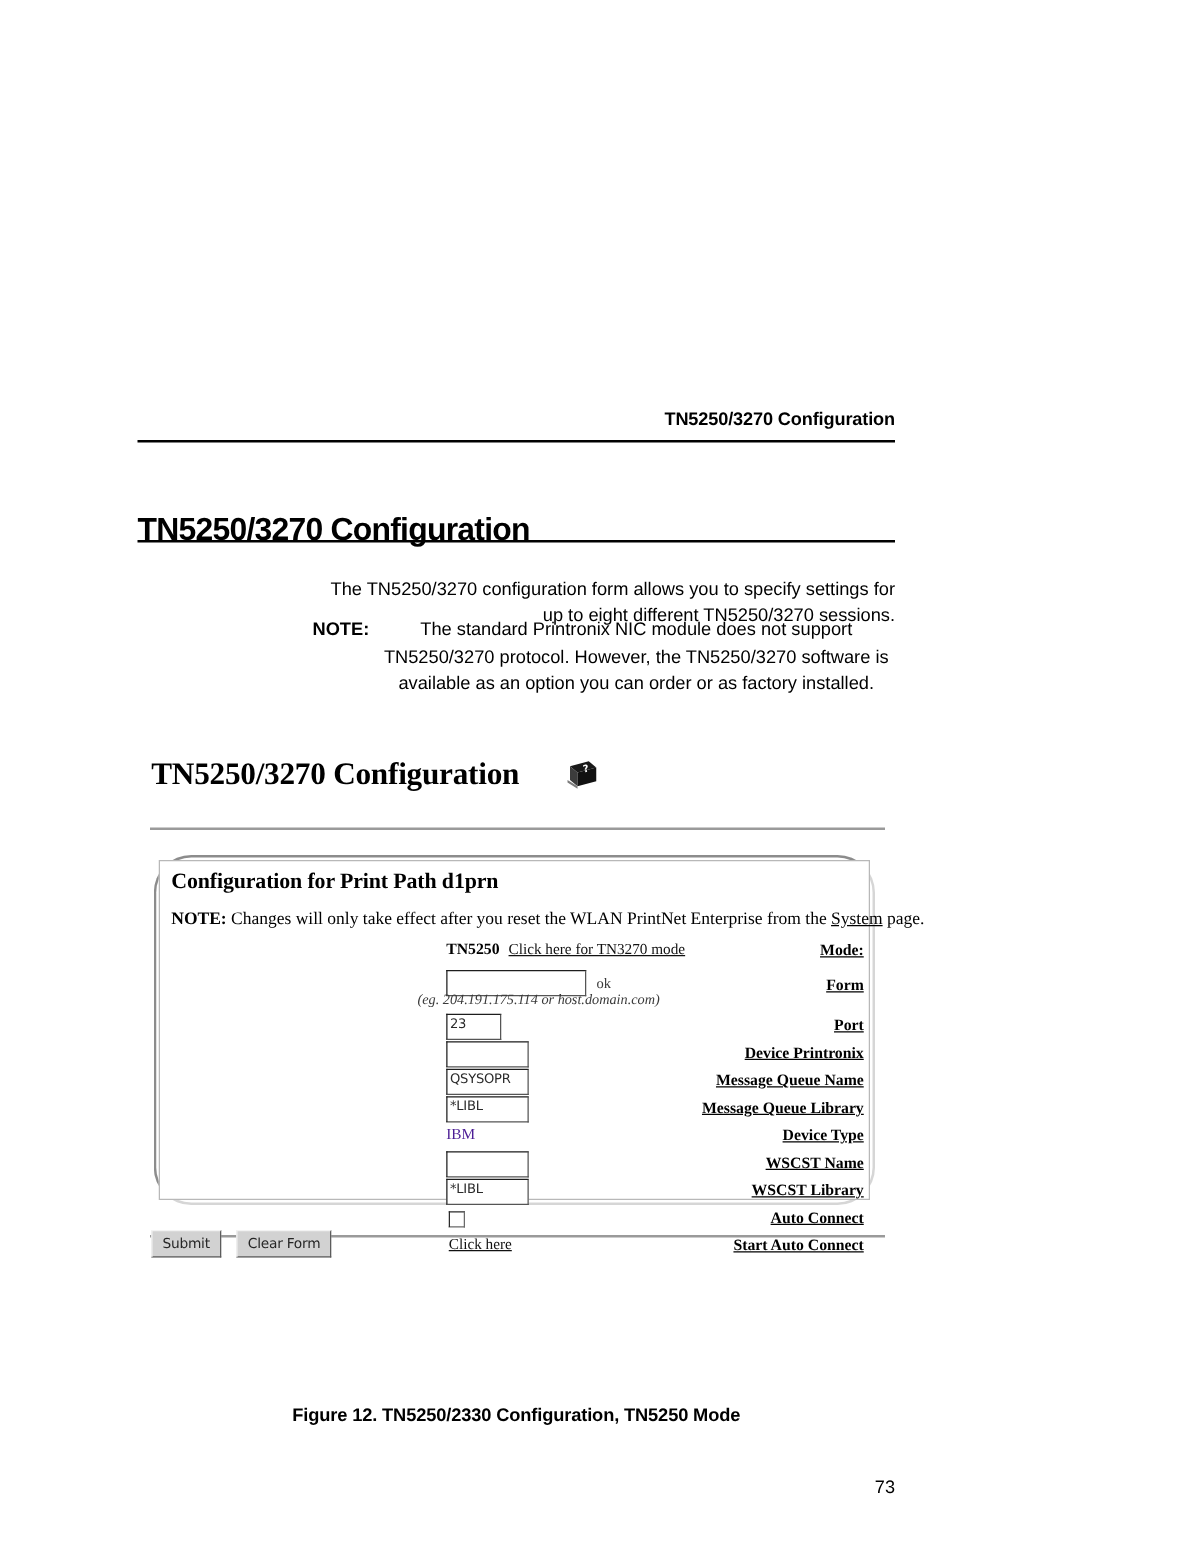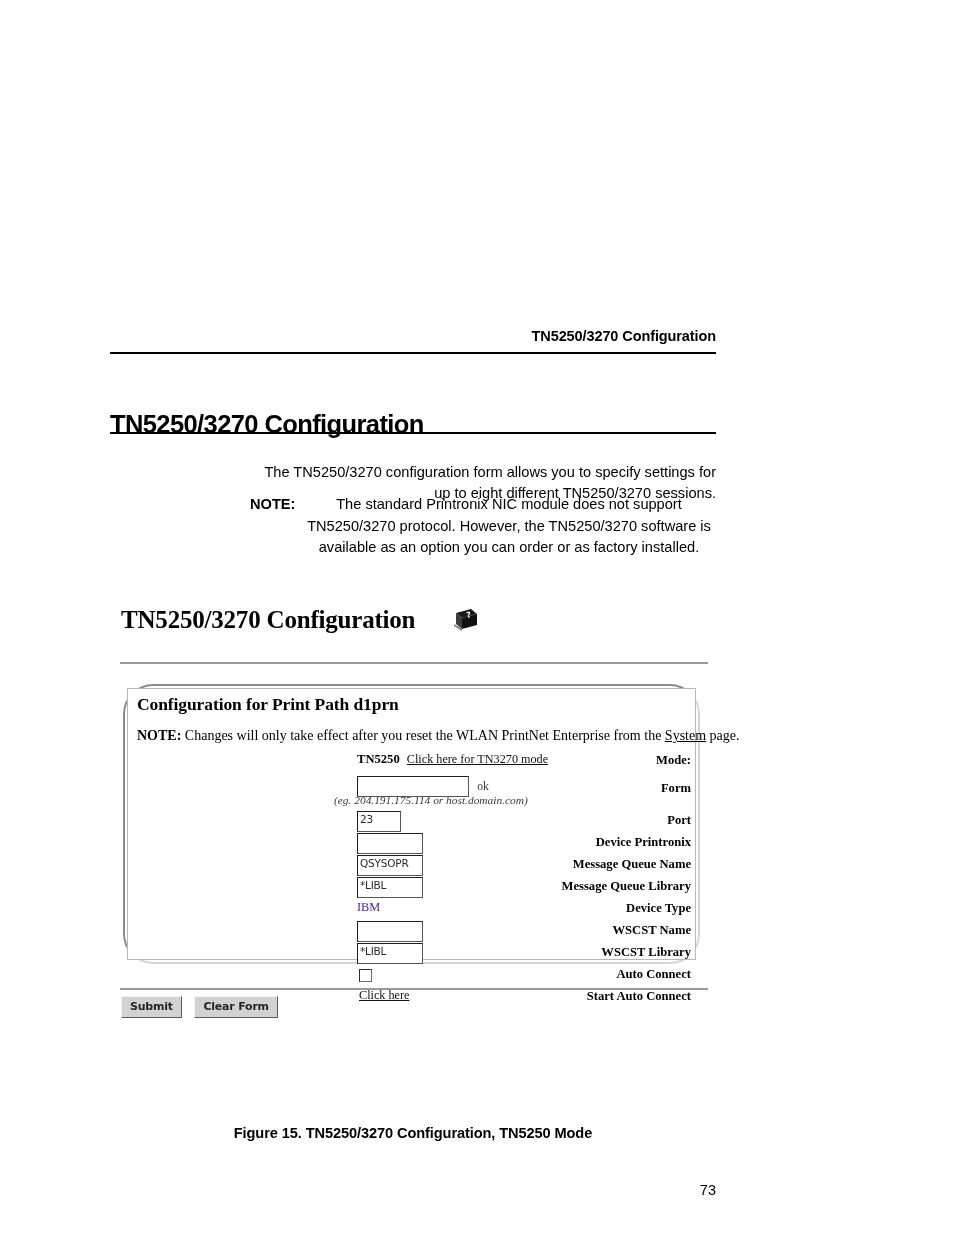--- a/index.html
+++ b/index.html
@@ -181,20 +181,21 @@
     position: absolute;
     right: 0;
     top: 0;
     width: 206px;
     text-align: right;
     font-weight: bold;
     white-space: nowrap;
     padding-right: 4px;
     box-sizing: border-box;
     line-height: 19px;
+    text-decoration: underline;
   }
   
   .row .field-area {
     position: absolute;
     left: 206px;
     top: 0;
     margin-left: 23px;
   }
   .txtbox {
     display: inline-block;
@@ -279,22 +280,21 @@
     position: absolute;
     left: 10px;
     top: 388px;
     width: 588px;
     height: 2px;
     background: #9a9a9a;
   }
   .btn-row {
     position: absolute;
     left: 11px;
-    top: 396px;
-    font-weight: bold;
+    top: 384px;
   }
   .btn {
     display: inline-block;
     box-sizing: border-box;
     background: #d2d2d2;
     border-top: 1.5px solid #f3f3f3;
     border-left: 1.5px solid #f3f3f3;
     border-right: 1.5px solid #5c5c5c;
     border-bottom: 1.5px solid #5c5c5c;
     font-family: "DejaVu Sans", sans-serif;
@@ -461,15 +461,15 @@
 
   <div class="post-rule"></div>
 
   <div class="btn-row">
     <span class="btn">Submit</span>
     <span class="btn">Clear Form</span>
   </div>
 
 </div>
 
-<div class="fig-caption">Figure 15. TN5250/3270 Configuration, TN5250 Mode</div>
+<div class="fig-caption">Figure 12. TN5250/2330 Configuration, TN5250 Mode</div>
 
 <div class="page-number">73</div>
 
 </body></html>

